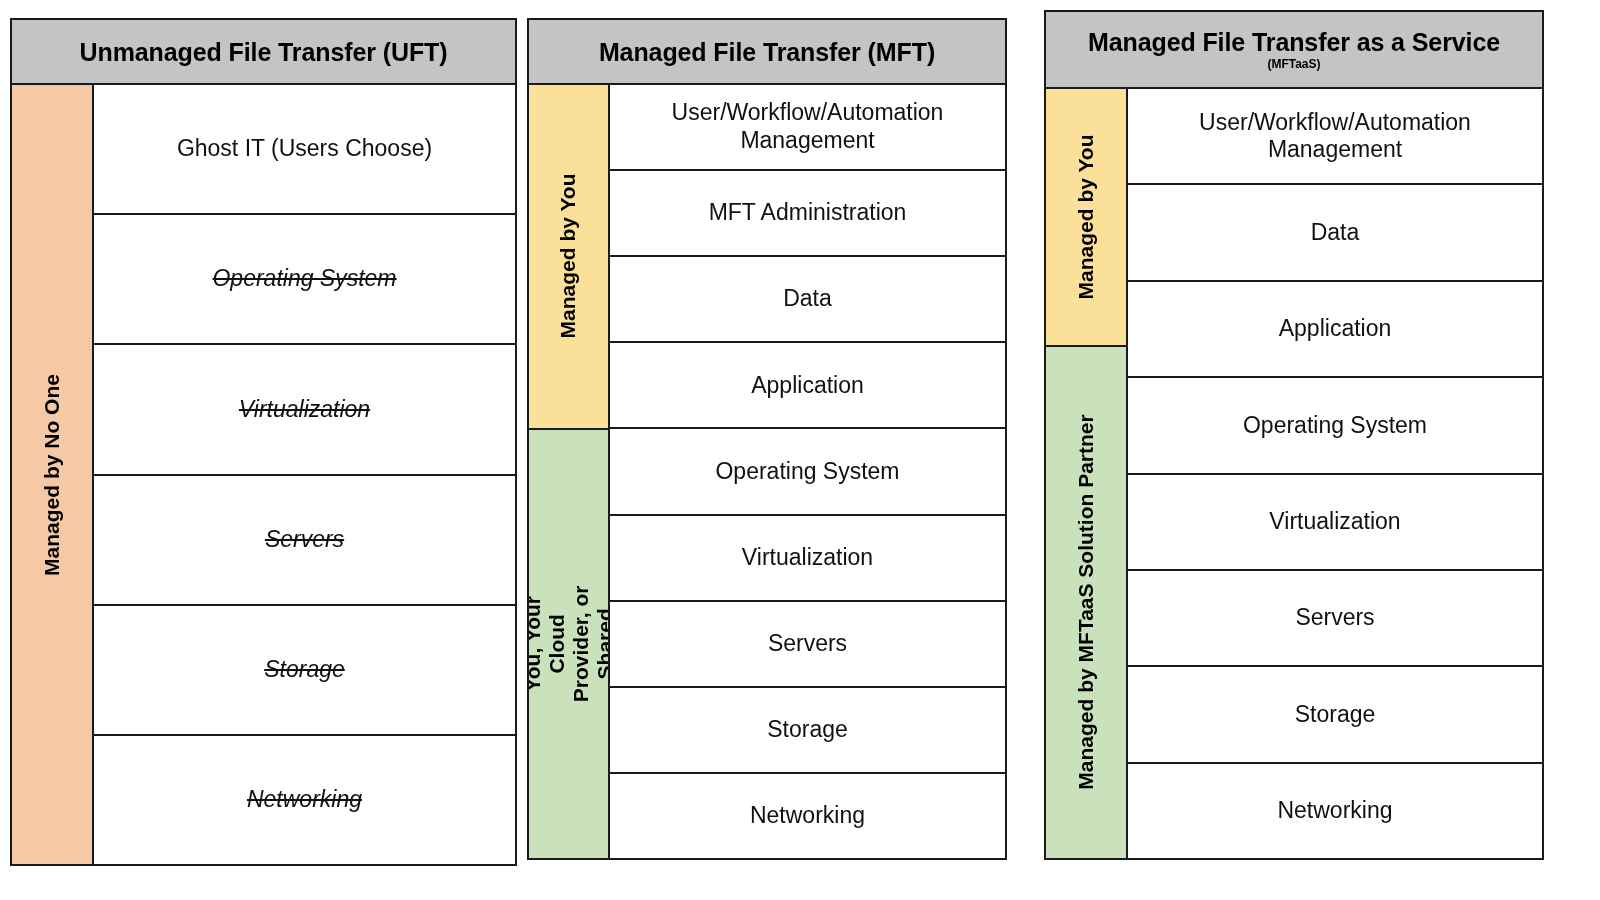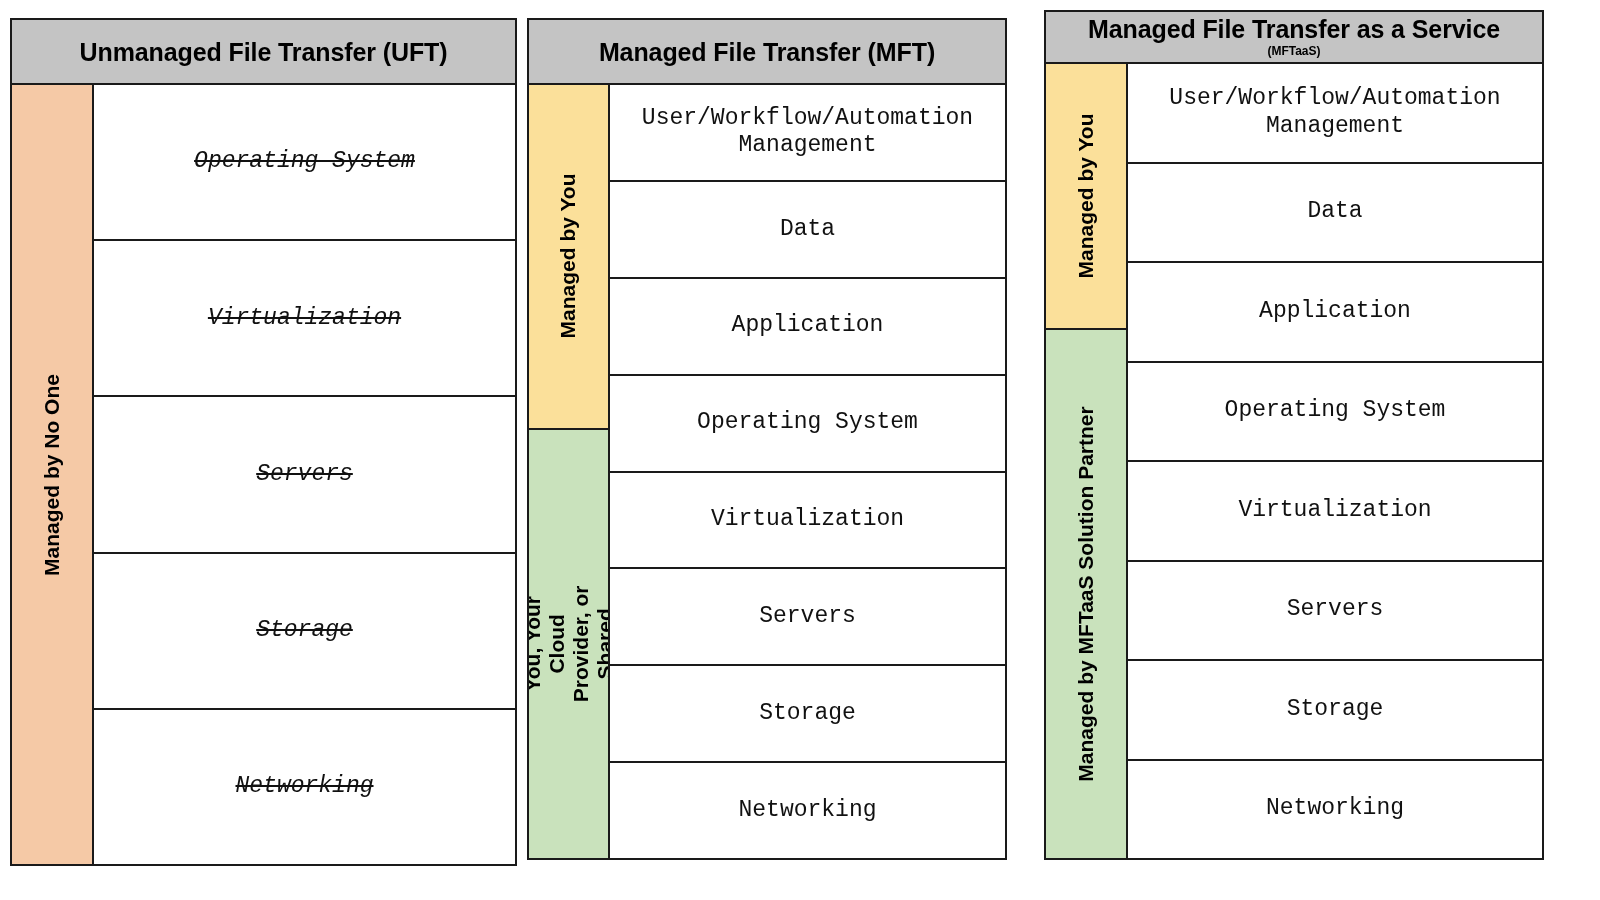--- a/index.html
+++ b/index.html
@@ -96,21 +96,20 @@
     box-sizing: border-box;
     flex: 1 1 0;
     display: flex;
     align-items: center;
     justify-content: center;
     text-align: center;
     padding: 0 10px;
     font-size: 23px;
     color: #111111;
     line-height: 1.2;
-    font-family: Liberation Mono, monospace;
   }
   .row + .row {
     border-top: 2px solid #1a1a1a;
   }
   .row.struck {
     font-style: italic;
     text-decoration: line-through;
     text-decoration-thickness: 2px;
   }
 </style>
@@ -122,20 +121,21 @@
       <div class="col-header" style="height: 67px; background: rgb(196, 196, 196);">
         <div class="hdr-main">Unmanaged File Transfer (UFT)</div>
       </div>
       <div class="col-body">
         <div class="side-bands" style="width: 82px;">
           <div class="band" style="background: rgb(245, 201, 166); flex: 6 1 0px;">
             <div class="band-label">Managed by No One</div>
           </div>
         </div>
         <div class="rows" style="background: rgb(255, 255, 255);">
+          <div class="row">Ghost IT (Users Choose)</div>
           <div class="row struck">Operating System</div>
           <div class="row struck">Virtualization</div>
           <div class="row struck">Servers</div>
           <div class="row struck">Storage</div>
           <div class="row struck">Networking</div>
         </div>
       </div>
     </div>
     <div class="column" style="left: 527px; top: 18px; width: 480px; height: 842px;">
       <div class="col-header" style="height: 67px; background: rgb(196, 196, 196);">
@@ -145,32 +145,33 @@
         <div class="side-bands" style="width: 81px;">
           <div class="band" style="background: rgb(251, 224, 154); flex: 4 1 0px;">
             <div class="band-label">Managed by You</div>
           </div>
           <div class="band" style="background: rgb(201, 226, 188); flex: 5 1 0px;">
             <div class="band-label two-line">Managed by You, Your Cloud Provider, or Shared Responsibility</div>
           </div>
         </div>
         <div class="rows" style="background: rgb(255, 255, 255);">
           <div class="row">User/Workflow/Automation Management</div>
+          <div class="row">MFT Administration</div>
           <div class="row">Data</div>
           <div class="row">Application</div>
           <div class="row">Operating System</div>
           <div class="row">Virtualization</div>
           <div class="row">Servers</div>
           <div class="row">Storage</div>
           <div class="row">Networking</div>
         </div>
       </div>
     </div>
     <div class="column" style="left: 1044px; top: 10px; width: 500px; height: 850px;">
-      <div class="col-header" style="height: 54px; background: rgb(196, 196, 196);">
+      <div class="col-header" style="height: 79px; background: rgb(196, 196, 196);">
         <div class="hdr-main">Managed File Transfer as a Service</div>
         <div class="hdr-sub">(MFTaaS)</div>
       </div>
       <div class="col-body">
         <div class="side-bands" style="width: 82px;">
           <div class="band" style="background: rgb(251, 224, 154); flex: 3 1 0px;">
             <div class="band-label">Managed by You</div>
           </div>
           <div class="band" style="background: rgb(201, 226, 188); flex: 6 1 0px;">
             <div class="band-label">Managed by MFTaaS Solution Partner</div>

